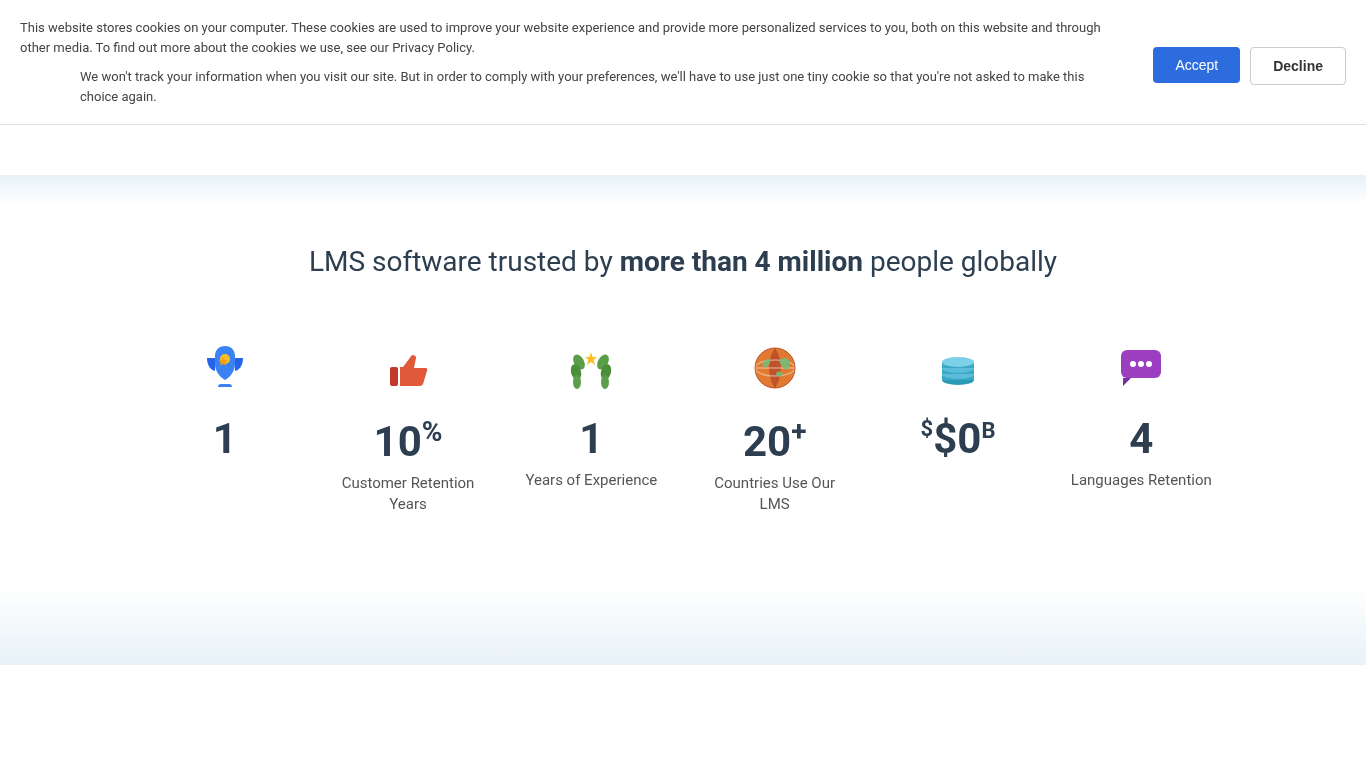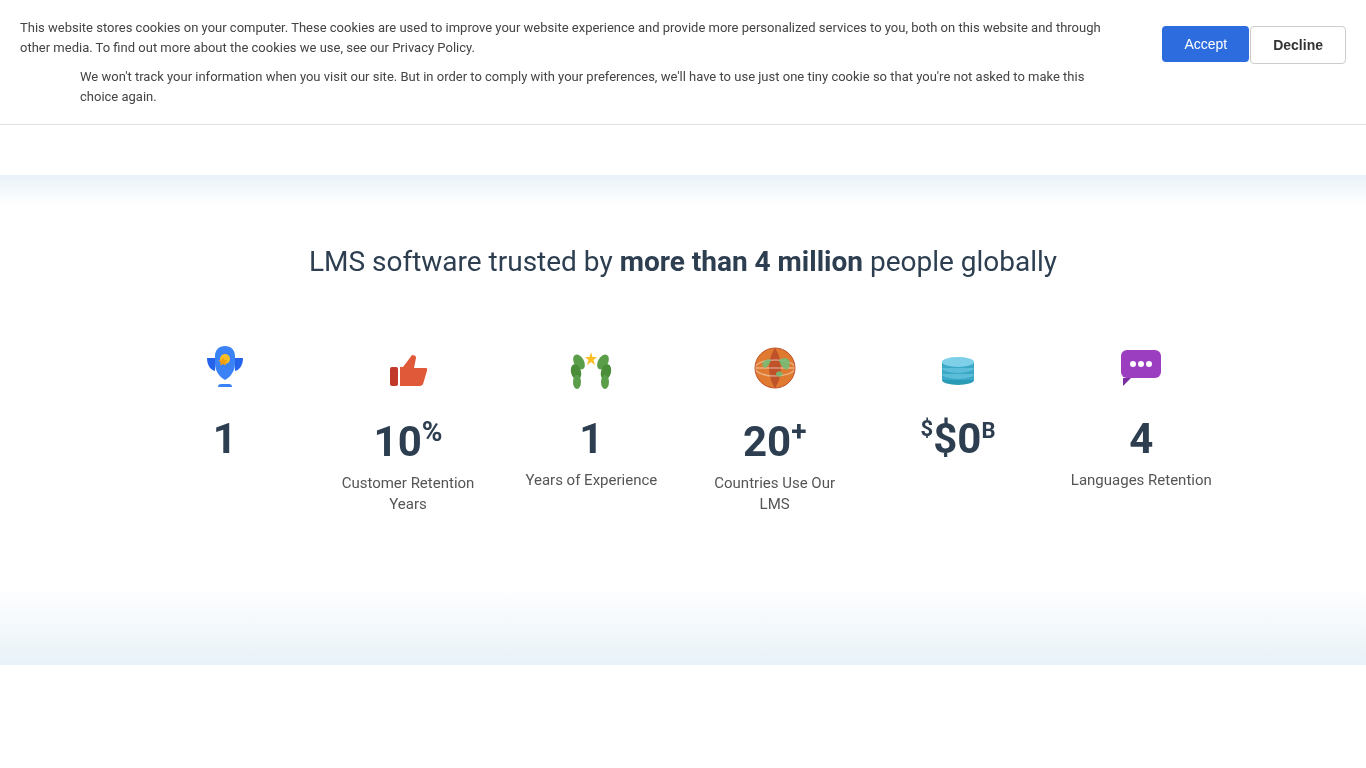--- a/index.html
+++ b/index.html
@@ -13,41 +13,41 @@
     .cookie-banner {
       position: fixed;
       top: 0;
       left: 0;
       right: 0;
       background: #fff;
       border-bottom: 1px solid #e0e0e0;
       padding: 18px 20px 18px 20px;
       z-index: 1000;
       display: flex;
-      align-items: flex-start;
+      align-items: center;
       gap: 20px;
     }
     .cookie-text-block {
       flex: 1;
     }
     .cookie-main-text {
       font-size: 13px;
       color: #444;
       line-height: 1.5;
       margin-bottom: 10px;
     }
     .cookie-sub-text {
       font-size: 13px;
       color: #444;
       line-height: 1.5;
       padding-left: 60px;
     }
     .cookie-buttons {
       display: flex;
-      gap: 1px;
+      gap: 10px;
       align-items: flex-start;
       padding-top: 8px;
       flex-shrink: 0;
       padding-left: 27px;
     }
     .btn-accept {
       background: #2d6cdf;
       color: #fff;
       border: none;
       padding: 10px 22px;

